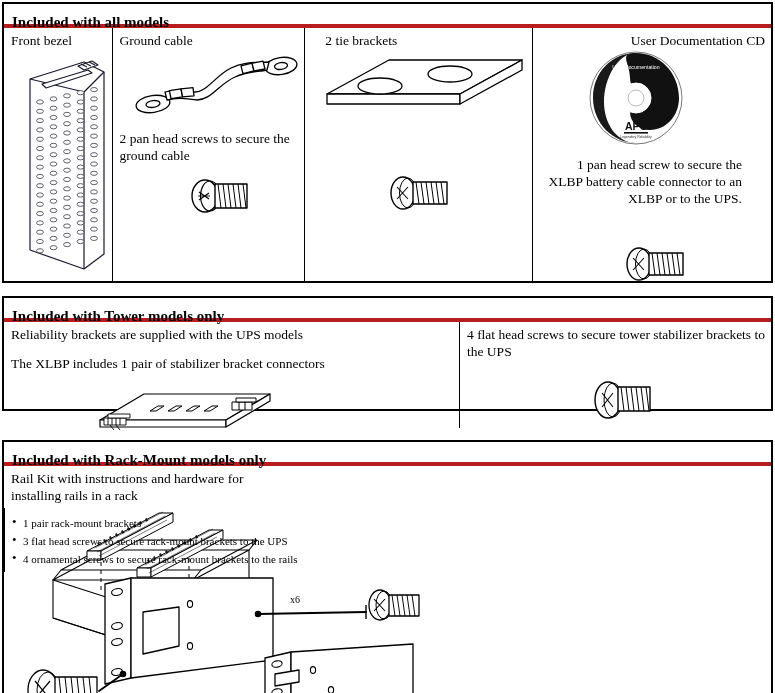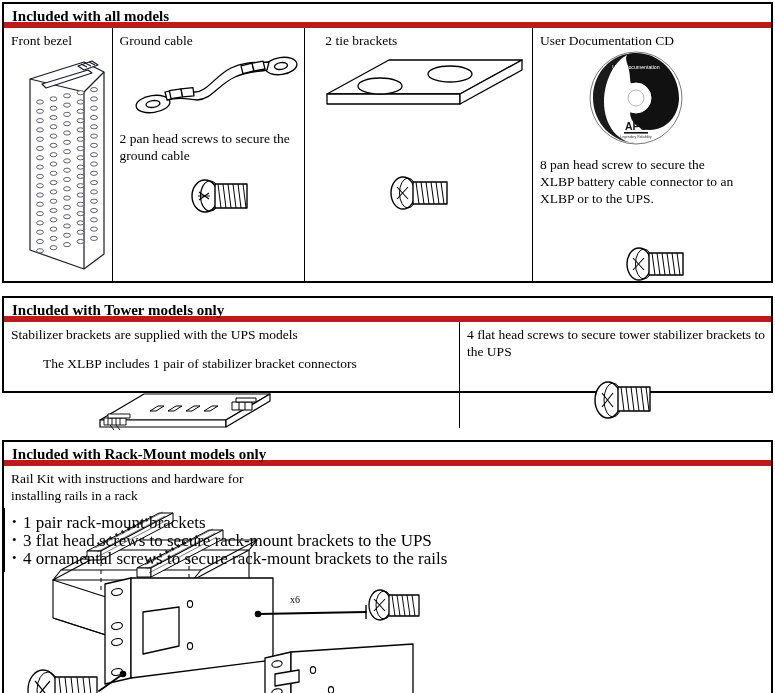--- a/index.html
+++ b/index.html
@@ -23,25 +23,25 @@
   }
 
   
   .block {
     position: absolute;
     border: 2px solid #000;
     box-sizing: border-box;
     background: #fff;
   }
   .block-header {
-    border-bottom: 6px solid #b91c1c;
+    border-bottom: 4px solid #b91c1c;
     font-weight: bold;
     font-size: 15px;
     line-height: 20px;
-    padding: 2px 0 2px 8px;
+    padding: 8px 0 2px 8px;
     box-sizing: border-box;
     height: 24px;
     white-space: nowrap;
   }
   .cols {
     display: flex;
     align-items: stretch;
     box-sizing: border-box;
   }
   .col {
@@ -49,29 +49,29 @@
     position: relative;
     padding: 4px 6px 4px 7px;
   }
   .col + .col { border-left: 1.5px solid #000; }
 
   .celltext {
     font-size: 13.5px;
     line-height: 17px;
     margin: 0 0 0 0;
   }
-  .celltext.gap { margin-top: 12px; margin-left: 32px; }
+  .celltext.gap { margin-top: 12px; }
 
   .bullets {
     list-style: none;
     margin: 2px 0 0 0;
     padding: 0;
   }
   .bullets li {
-    font-size: 17px;
+    font-size: 11px;
     line-height: 18px;
     padding-left: 11px;
     position: relative;
     white-space: nowrap;
   }
   .bullets li::before {
     content: "\2022";
     position: absolute;
     left: 0;
     top: -1px;
@@ -311,21 +311,21 @@
                   <path d="M41 12 L44 34"></path>
                 <path d="M46 12 L49 34"></path>
                   <path d="M51 12 L54 34"></path>
                   <path d="M56 12 L59 34"></path>
               </g>
             </g>
           </svg>
         </div>
       </div>
 
-      <div class="col" style="width:252px;">
+      <div class="col" style="width:252px;text-align:right;">
         <div class="celltext">User Documentation CD</div>
 
         <div class="art" style="left:55px; top:22px;">
           <svg width="96" height="96" viewBox="0 0 96 96">
             <circle cx="48" cy="48" r="46" fill="#fff" stroke="#777" stroke-width="1"></circle>
 
             <path d="M48 3
                      C 72 3, 91 23, 91 48
                      C 91 66, 78 80, 62 80
                      C 50 80, 42 72, 42 62
@@ -339,21 +339,21 @@
             <circle cx="48" cy="48" r="8" fill="#fff" stroke="#bbb" stroke-width="1"></circle>
 
             <text x="48" y="19" text-anchor="middle" fill="#fff" font-family="Liberation Sans, sans-serif" font-size="5.2">User Documentation</text>
 
             <text x="48" y="80" text-anchor="middle" fill="#111" font-family="Liberation Sans, sans-serif" font-size="10.5" font-weight="bold">APC</text>
             <rect x="36" y="82" width="24" height="1.6" fill="#111"></rect>
             <text x="48" y="88" text-anchor="middle" fill="#333" font-family="Liberation Sans, sans-serif" font-size="3.4">Legendary Reliability</text>
           </svg>
         </div>
 
-        <div class="celltext" style="position:absolute; left:7px; top:128px; width:202px;">8 pan head screw to secure the XLBP battery cable connector to an XLBP or to the UPS.</div>
+        <div class="celltext" style="position:absolute; left:7px; top:128px; width:202px;">1 pan head screw to secure the XLBP battery cable connector to an XLBP or to the UPS.</div>
 
         <div class="art" style="left:88px; top:213px;">
           <svg width="72" height="46" viewBox="0 0 72 46">
             <g fill="#fff" stroke="#000" stroke-width="1.4" stroke-linejoin="round">
               <ellipse cx="18" cy="23" rx="12" ry="16"></ellipse>
               <ellipse cx="23" cy="23" rx="8.5" ry="15" fill="none" stroke-width="1"></ellipse>
               <g stroke-width="1.1">
                 <path d="M12 17 L23 29"></path>
                 <path d="M12 29 L23 17"></path>
               </g>
@@ -367,27 +367,27 @@
                   <path d="M56 12 L59 34"></path>
               </g>
             </g>
           </svg>
         </div>
       </div>
 
     </div>
   </div>
 
-  <div class="block" style="left:2px; top:296px; width:771px; height:97px;">
+  <div class="block" style="left:2px; top:296px; width:771px; height:115px;">
     <div class="block-header">Included with Tower models only</div>
 
     <div class="cols" style="height:106px;">
 
       <div class="col" style="width:455px;">
-        <div class="celltext">Stabilizer brackets are supplied with the UPS models</div>
+        <div class="celltext">Reliability brackets are supplied with the UPS models</div>
         <div class="celltext gap">The XLBP includes 1 pair of stabilizer bracket connectors</div>
 
         <div class="art" style="left:88px; top:62px;">
           <svg width="190" height="48" viewBox="0 0 190 48">
             <g fill="#fff" stroke="#000" stroke-width="1.2" stroke-linejoin="round">
 
               <path d="M8 36 L52 10 L178 10 L134 36 Z"></path>
 
               <path d="M8 36 L8 43 L134 43 L134 36 Z"></path>
               <path d="M134 43 L178 17 L178 10 L134 36 Z"></path>

